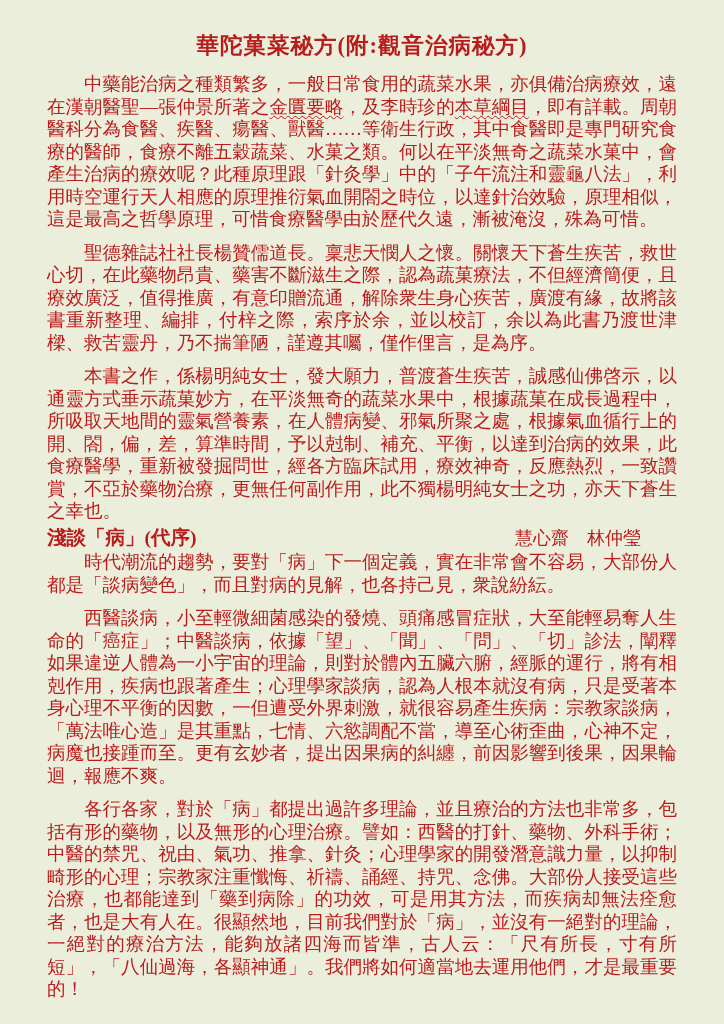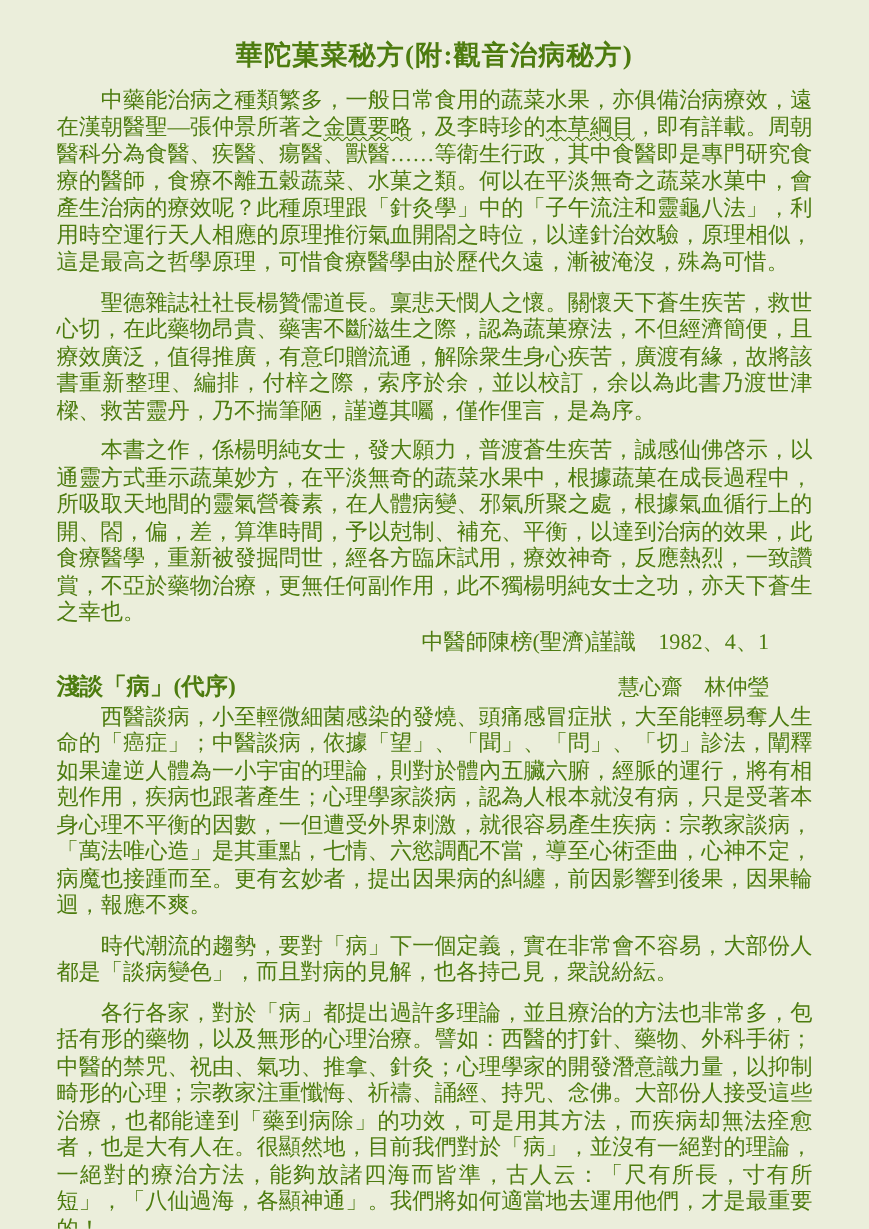--- a/index.html
+++ b/index.html
@@ -10,21 +10,21 @@
     width: 724px;
     height: 1024px;
     background: #ebeedb;
     overflow: hidden;
   }
   .page {
     width: 724px;
     height: 1024px;
     box-sizing: border-box;
     font-family: "Liberation Serif", "DejaVu Serif", serif;
-    color: #4d7c0f;
+    color: #b91c1c;
     background: #ebeedb;
   }
   .doc-title {
     text-align: center;
     font-size: 22.5px;
     font-weight: bold;
     letter-spacing: 1px;
     padding-top: 30px;
     margin: 0 0 12px 0;
   }
@@ -83,29 +83,26 @@
   <h1 class="doc-title">華陀菓菜秘方(附:觀音治病秘方)</h1>
 
   <div class="content">
 
     <div>
         <p class="para"><span>中藥能治病之種類繁多，一般日常食用的蔬菜水果，亦俱備治病療效，遠在</span><span class="u-solid">漢朝</span><span>醫聖—</span><span class="u-solid">張仲景</span><span>所著之</span><span class="u-wavy">金匱要略</span><span>，及</span><span class="u-solid">李時珍</span><span>的</span><span class="u-wavy">本草綱目</span><span>，即有詳載。</span><span class="u-solid">周朝</span><span>醫科分為食醫、疾醫、瘍醫、獸醫……等衛生行政，其中食醫即是專門研究食療的醫師，食療不離五穀蔬菜、水菓之類。何以在平淡無奇之蔬菜水菓中，會產生治病的療效呢？此種原理跟「針灸學」中的「子午流注和靈龜八法」，利用時空運行天人相應的原理推衍氣血開閤之時位，以達針治效驗，原理相似，這是最高之哲學原理，可惜食療醫學由於歷代久遠，漸被淹沒，殊為可惜。</span></p>
         <p class="para"><span>聖德雜誌社社長</span><span class="u-solid">楊贊儒</span><span>道長。稟悲天憫人之懷。關懷天下蒼生疾苦，救世心切，在此藥物昂貴、藥害不斷滋生之際，認為蔬菓療法，不但經濟簡便，且療效廣泛，值得推廣，有意印贈流通，解除衆生身心疾苦，廣渡有緣，故將該書重新整理、編排，付梓之際，索序於余，並以校訂，余以為此書乃渡世津樑、救苦靈丹，乃不揣筆陋，謹遵其囑，僅作俚言，是為序。</span></p>
         <p class="para"><span>本書之作，係</span><span class="u-solid">楊明純</span><span>女士，發大願力，普渡蒼生疾苦，誠感仙佛啓示，以通靈方式垂示蔬菓妙方，在平淡無奇的蔬菜水果中，根據蔬菓在成長過程中，所吸取天地間的靈氣營養素，在人體病變、邪氣所聚之處，根據氣血循行上的開、閤，偏，差，算準時間，予以尅制、補充、平衡，以達到治病的效果，此食療醫學，重新被發掘問世，經各方臨床試用，療效神奇，反應熱烈，一致讚賞，不亞於藥物治療，更無任何副作用，此不獨</span><span class="u-solid">楊明純</span><span>女士之功，亦天下蒼生之幸也。</span></p>
       </div>
 
-    <div class="signature-line">
-      <span>中醫師陳榜(聖濟)謹識</span><span class="sig-date">1982、4、1</span>
-    </div>
 
     <div class="section-head-row">
       <span class="section-heading">淺談「病」(代序)</span>
       <span class="section-author">慧心齋　林仲瑩</span>
     </div>
 
     <div>
+        <p class="para"><span>時代潮流的趨勢，要對「病」下一個定義，實在非常會不容易，大部份人都是「談病變色」，而且對病的見解，也各持己見，衆說紛紜。</span></p>
         <p class="para"><span>西醫談病，小至輕微細菌感染的發燒、頭痛感冒症狀，大至能輕易奪人生命的「癌症」；中醫談病，依據「望」、「聞」、「問」、「切」診法，闡釋如果違逆人體為一小宇宙的理論，則對於體內五臟六腑，經脈的運行，將有相剋作用，疾病也跟著產生；心理學家談病，認為人根本就沒有病，只是受著本身心理不平衡的因數，一但遭受外界刺激，就很容易產生疾病：宗教家談病，「萬法唯心造」是其重點，七情、六慾調配不當，導至心術歪曲，心神不定，病魔也接踵而至。更有玄妙者，提出因果病的糾纏，前因影響到後果，因果輪迴，報應不爽。</span></p>
-        <p class="para"><span>時代潮流的趨勢，要對「病」下一個定義，實在非常會不容易，大部份人都是「談病變色」，而且對病的見解，也各持己見，衆說紛紜。</span></p>
         <p class="para"><span>各行各家，對於「病」都提出過許多理論，並且療治的方法也非常多，包括有形的藥物，以及無形的心理治療。譬如：西醫的打針、藥物、外科手術；中醫的禁咒、祝由、氣功、推拿、針灸；心理學家的開發潛意識力量，以抑制畸形的心理；宗教家注重懺悔、祈禱、誦經、持咒、念佛。大部份人接受這些治療，也都能達到「藥到病除」的功效，可是用其方法，而疾病却無法痊愈者，也是大有人在。很顯然地，目前我們對於「病」，並沒有一絕對的理論，一絕對的療治方法，能夠放諸四海而皆準，古人云：「尺有所長，寸有所短」，「八仙過海，各顯神通」。我們將如何適當地去運用他們，才是最重要的！</span></p>
       </div>
 
   </div>
 </div>
 
 </body></html>

